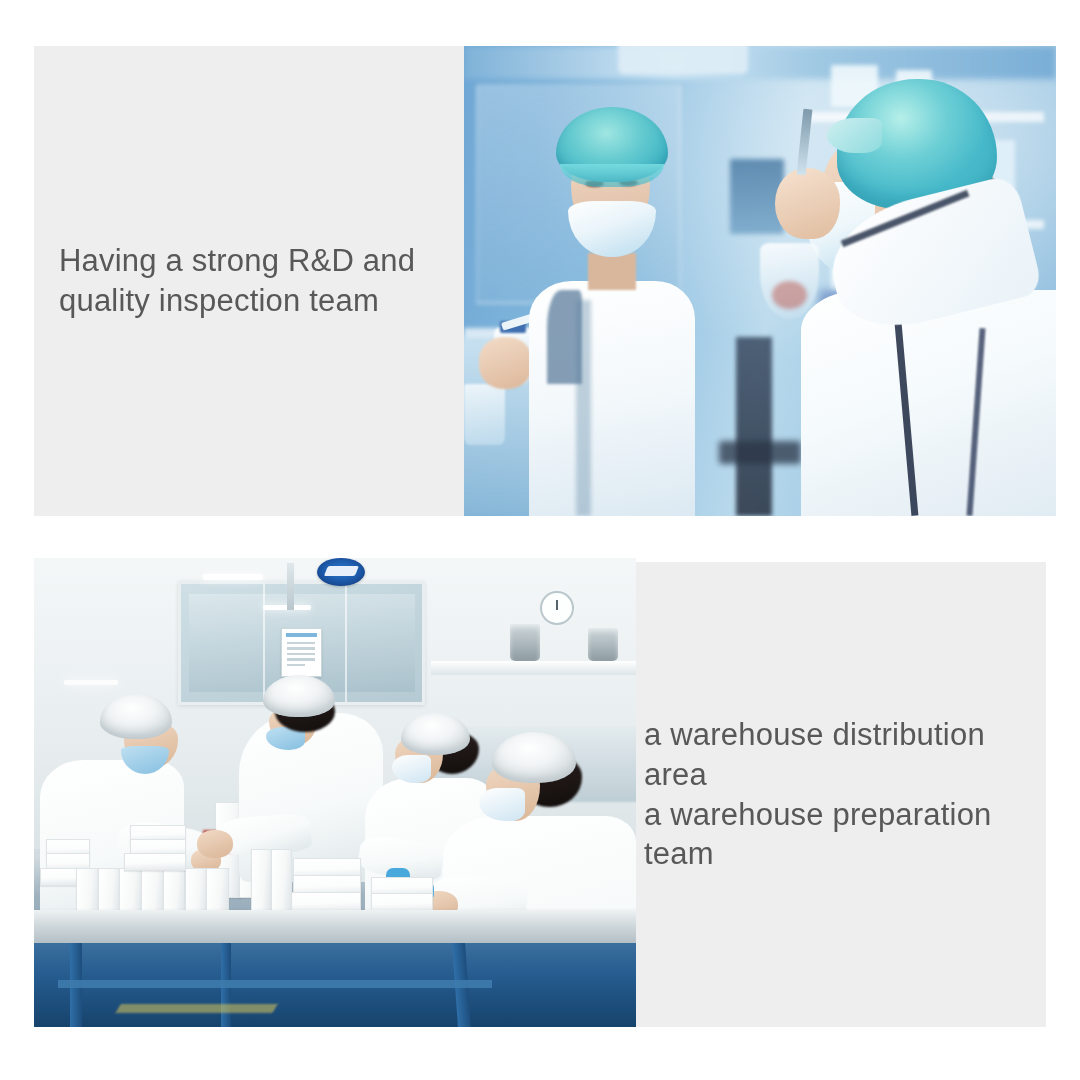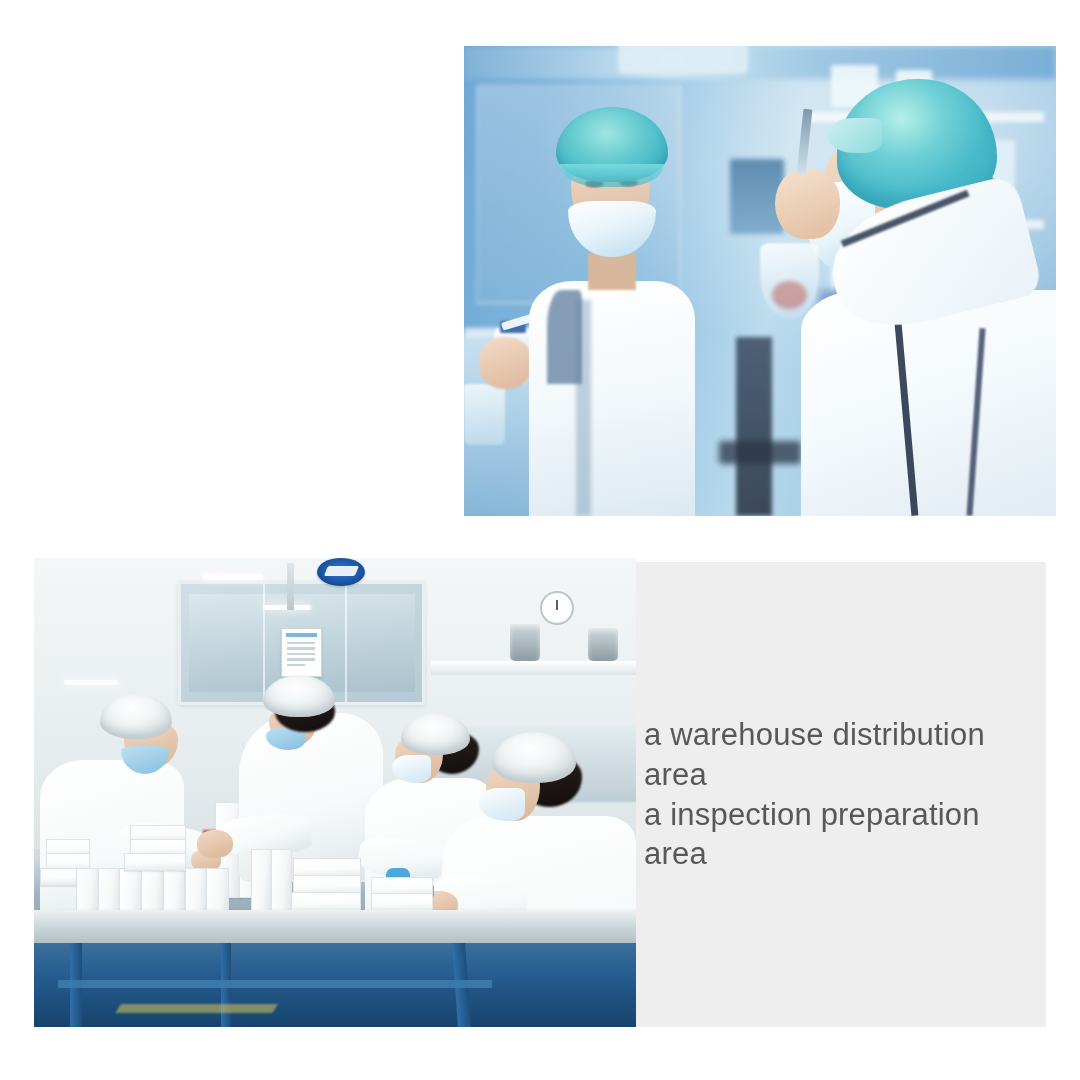--- a/index.html
+++ b/index.html
@@ -490,20 +490,24 @@
   .w-glove-blue2 {
     position: absolute; left: 63%; top: 69%; width: 3.5%; height: 4%;
     background: #57b3e3; border-radius: 30%; filter: blur(.6px);
   }
 </style>
 </head>
 <body>
 
 <div class="stage">
 
+  <div class="panel" id="top-caption-panel">
+    <div class="caption">Having a strong R&amp;D and
+quality inspection team</div>
+  </div>
 
   <div class="photo" id="top-photo">
     <div class="sc lab-bg">
       <div class="lab-wall-top"></div>
       <div class="lab-hood"></div>
       <div class="lab-glass"></div>
       <div class="lab-panel-dark"></div>
       <div class="lab-shelf s1"></div>
       <div class="lab-shelf s2"></div>
       <div class="lab-shelf s3"></div>
@@ -653,16 +657,16 @@
       <div class="table-leg leg1"></div>
       <div class="table-leg leg2"></div>
       <div class="table-leg leg3"></div>
       <div class="rail"></div>
       <div class="floor-strip"></div>
     </div>
   </div>
 
   <div class="panel" id="bottom-caption-panel">
     <div class="caption">a warehouse distribution area
-a inspection preparation area</div>
+a warehouse preparation team</div>
   </div>
 
 </div>
 
 </body></html>

